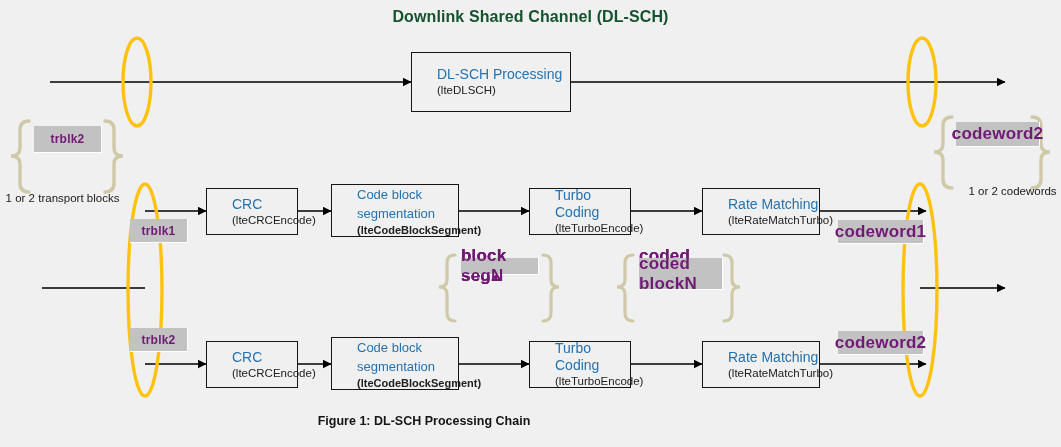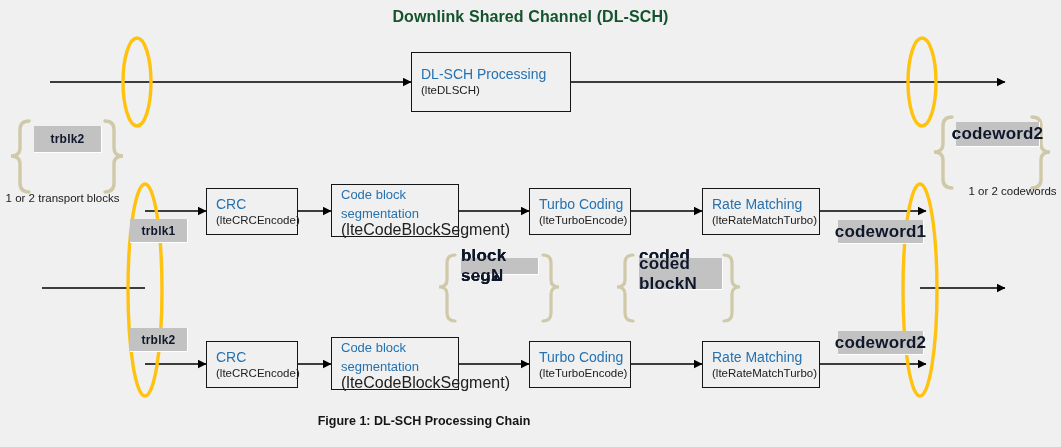--- a/index.html
+++ b/index.html
@@ -38,46 +38,46 @@
     font-size: 12.5px;
     font-weight: bold;
     color: #151515;
   }
   
   .pbox {
     position: absolute;
     box-sizing: border-box;
     background: #f0f0f0;
     border: 1.3px solid #151515;
-    padding-left: 9px;
+    padding-left: 25px;
     display: flex;
     flex-direction: column;
     justify-content: center;
   }
   .pbox .t1 {
     color: #2572b0;
     font-size: 14px;
     line-height: 17px;
   }
   .pbox .t2 {
     color: #202020;
     font-size: 11.5px;
     line-height: 15px;
   }
   .pbox.small .t1 { font-size: 13px; line-height: 19px; }
-  .pbox.small .t2 { font-size: 16px; line-height: 14px; }
+  .pbox.small .t2 { font-size: 11px; line-height: 14px; font-weight: bold; }
 
   
   .glabel {
     position: absolute;
     box-sizing: border-box;
     background: #c2c2c2;
     border-right: 1.5px solid #ffffff;
     border-bottom: 1.5px solid #ffffff;
-    color: #0f172a;
+    color: #701a75;
     font-size: 12px;
     font-weight: bold;
     display: flex;
     align-items: center;
     justify-content: center;
     letter-spacing: 0.2px;
   }
   .glabel.thin { font-size: 17px; }
 
   

